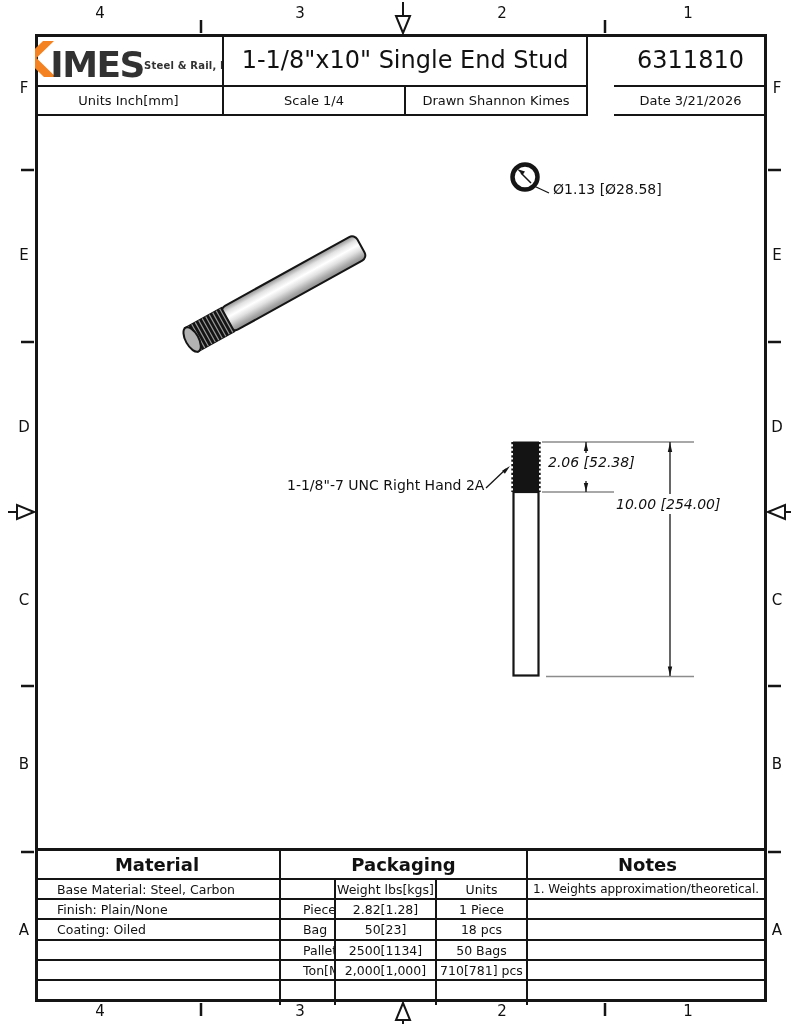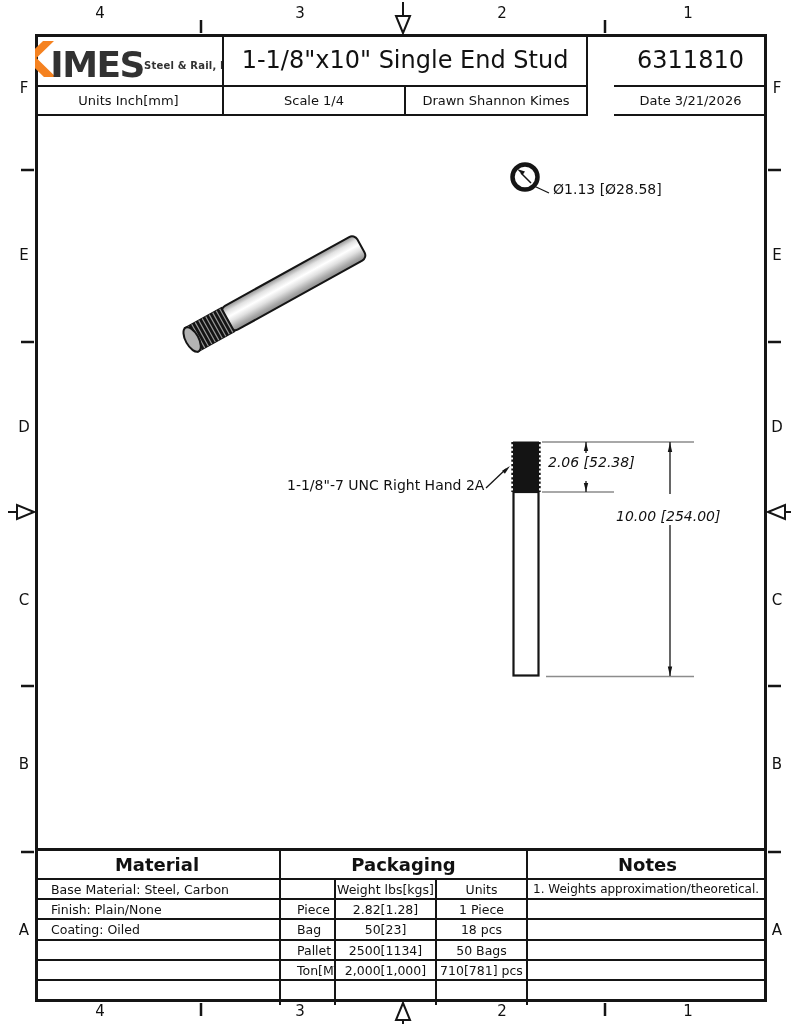--- a/index.html
+++ b/index.html
@@ -37,21 +37,21 @@
                 display:grid;grid-template-columns:246px 55px 101px 91px 239px;
                 grid-template-rows:29px 20px 20px 21px 20px 20px 24px;
                 border-top:3px solid #151515;box-sizing:border-box;}
   .bt-cell{border-right:2px solid #151515;border-bottom:2px solid #151515;
            box-sizing:border-box;display:flex;align-items:center;overflow:hidden;
            white-space:nowrap;font-size:12.5px;}
   .bt-cell.no-r{border-right:none;}
   .bt-cell.no-b{border-bottom:none;}
   .bt-header{justify-content:center;font-weight:bold;font-size:18px;}
   .bt-span3{grid-column:2 / span 3;}
-  .bt-left{padding-left:16px;}
+  .bt-left{padding-left:22px;}
   .bt-center{justify-content:center;}
   .bt-notes{padding-left:5px;font-size:12px;}
 
   
   .ann{position:absolute;font-size:14px;color:#111;line-height:1.2;white-space:nowrap;}
   .ann-bg{background:#fff;padding:0 2px;font-style:italic;}
 
   svg{position:absolute;left:0;top:0;pointer-events:none;}
 </style>
 </head>
@@ -175,21 +175,21 @@
 
     <g>
       <line x1="486" y1="488" x2="506" y2="469" stroke="#151515" stroke-width="1.3"></line>
       <polygon points="510,466 504.9,473.7 502.1,470.8" fill="#151515"></polygon>
     </g>
   </svg>
 
   <span class="ann" style="left:553px;top:181px">Ø1.13 [Ø28.58]</span>
   <span class="ann" style="left:287px;top:477px">1-1/8"-7 UNC Right Hand 2A</span>
   <span class="ann ann-bg" style="left:546px;top:454px">2.06 [52.38]</span>
-  <span class="ann ann-bg" style="left:614px;top:508px">10.00 [254.00]</span>
+  <span class="ann ann-bg" style="left:614px;top:496px">10.00 [254.00]</span>
 
   <div class="bottom-table">
 
     <div class="bt-cell bt-header">Material</div>
     <div class="bt-cell bt-header bt-span3">Packaging</div>
     <div class="bt-cell bt-header no-r">Notes</div>
 
     <div class="bt-cell bt-left">Base Material: Steel, Carbon</div>
     <div class="bt-cell"></div>
     <div class="bt-cell bt-center">Weight lbs[kgs]</div>

